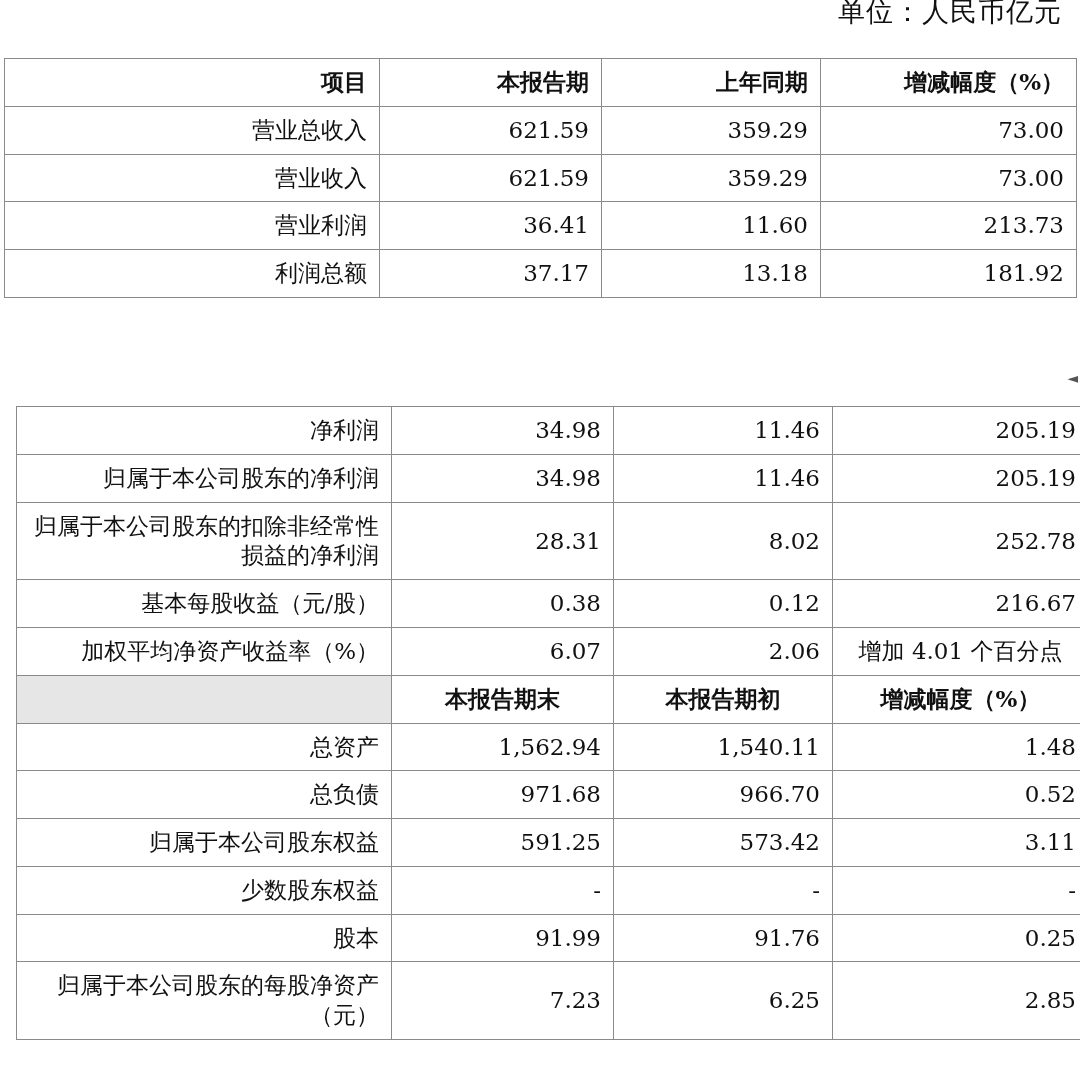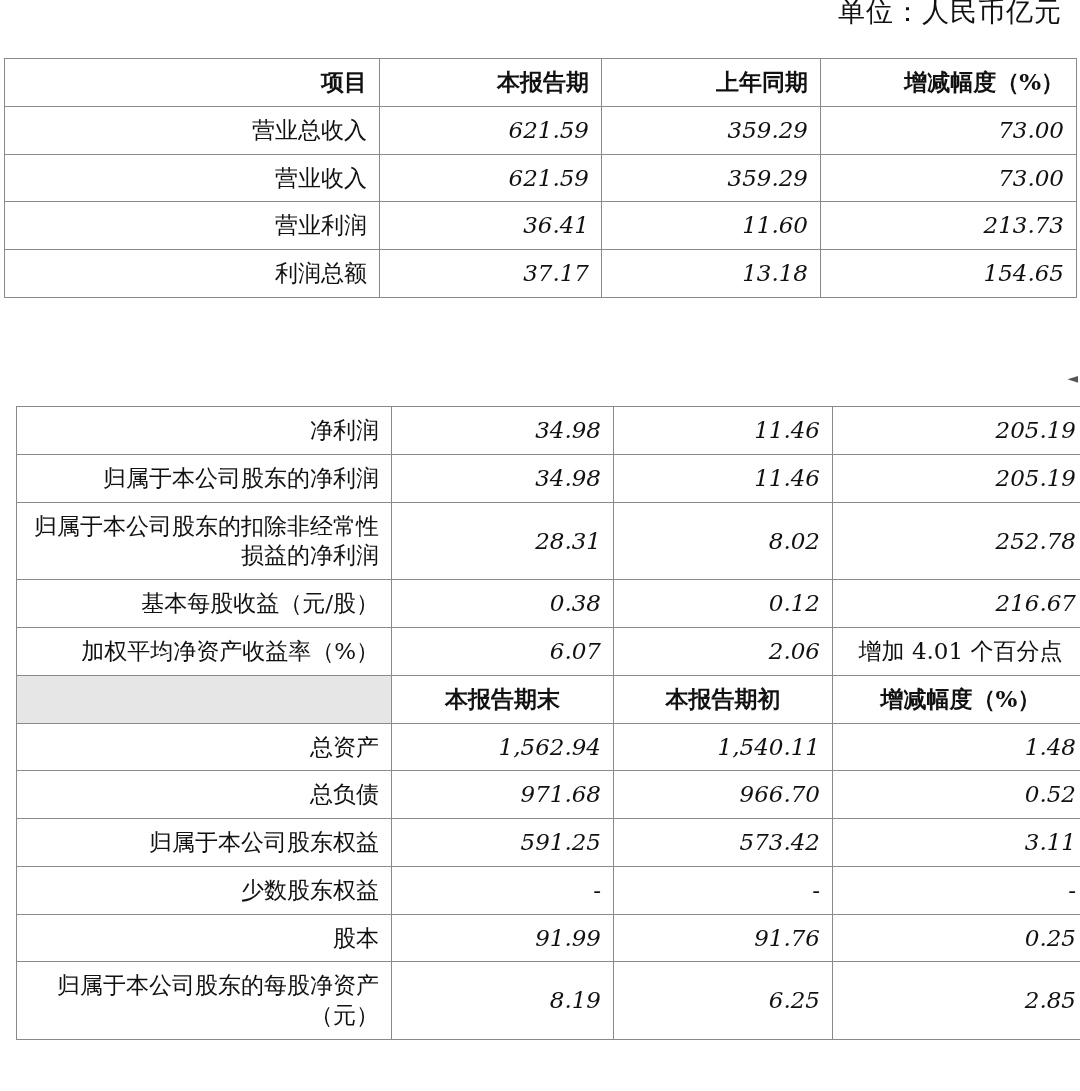--- a/index.html
+++ b/index.html
@@ -63,21 +63,20 @@
     text-align: center;
     font-size: 24px;
     padding-top: 14px;
     padding-bottom: 14px;
   }
   .subhdr td.blank {
     background: #e6e6e6;
   }
   .num {
     text-align: right;
-    font-style: italic;
   }
   .ctr { text-align: center; margin-left: 48px; }
   .label { text-align: right; }
 
   .table1-wrap {
     position: absolute;
     top: 58px;
     left: 0;
   }
   .table2-wrap {
@@ -132,21 +131,21 @@
         <tr>
           <td class="label">营业利润</td>
           <td class="num">36.41</td>
           <td class="num">11.60</td>
           <td class="num">213.73</td>
         </tr>
         <tr>
           <td class="label">利润总额</td>
           <td class="num">37.17</td>
           <td class="num">13.18</td>
-          <td class="num">154.65</td>
+          <td class="num">181.92</td>
         </tr>
       </tbody>
     </table>
   </div>
 
   <div class="tick">◄</div>
 
   <div class="table2-wrap">
     <table class="fin">
       <colgroup>
@@ -217,21 +216,21 @@
           <td class="num">-</td>
         </tr>
         <tr>
           <td class="label">股本</td>
           <td class="num">91.99</td>
           <td class="num">91.76</td>
           <td class="num">0.25</td>
         </tr>
         <tr class="two-line">
           <td class="label">归属于本公司股东的每股净资产（元）</td>
-          <td class="num">8.19</td>
+          <td class="num">7.23</td>
           <td class="num">6.25</td>
           <td class="num">2.85</td>
         </tr>
       </tbody>
     </table>
   </div>
 
 </div>
 
 </body></html>

